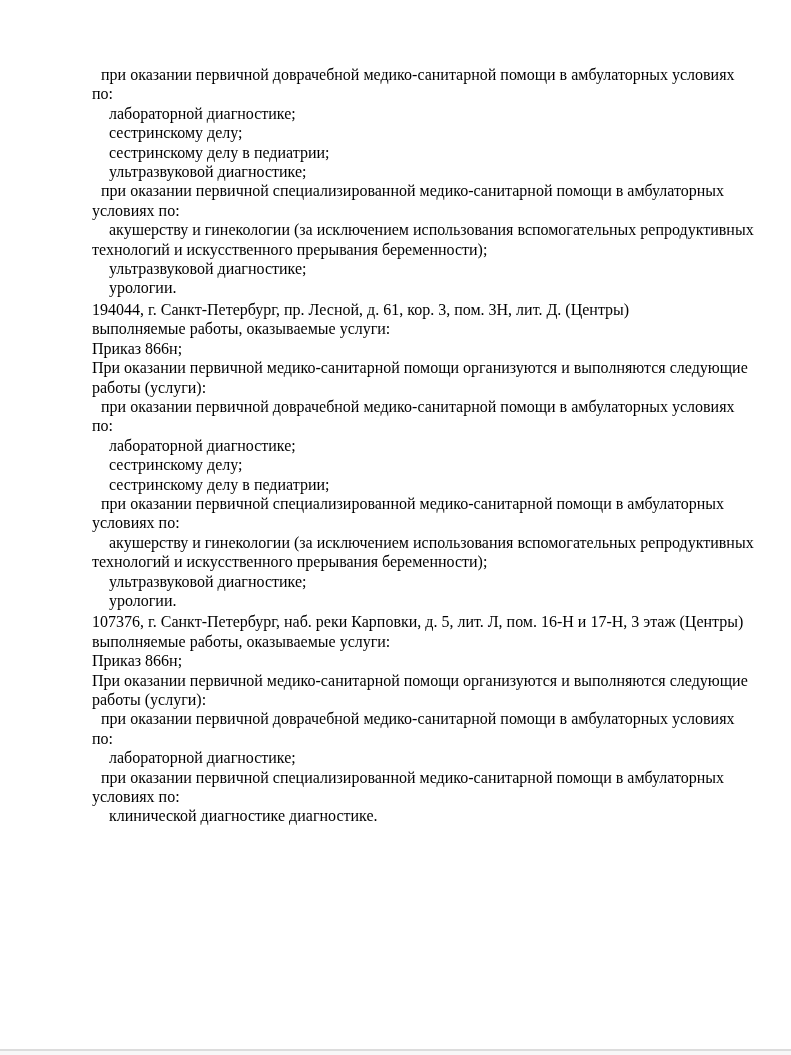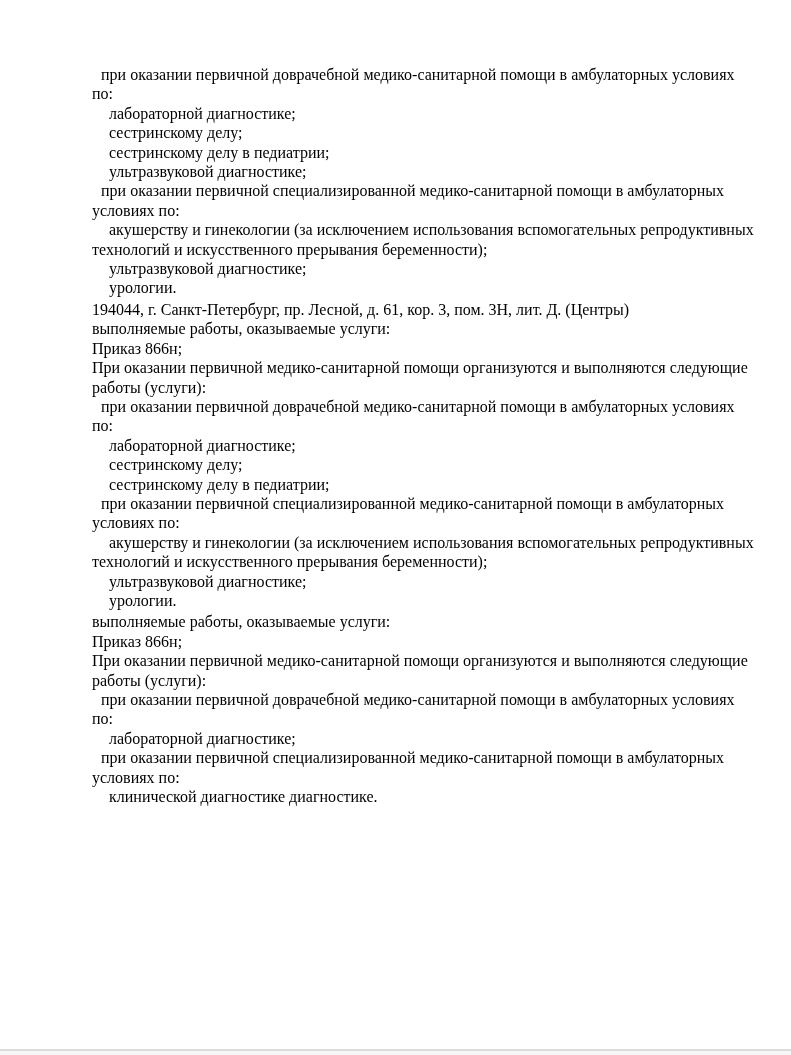--- a/index.html
+++ b/index.html
@@ -74,20 +74,21 @@
     <div class="ln" data-indent="2">сестринскому делу в педиатрии;</div>
     <div class="ln" data-indent="1">при оказании первичной специализированной медико-санитарной помощи в амбулаторных</div>
     <div class="ln" data-indent="0">условиях по:</div>
     <div class="ln" data-indent="2">акушерству и гинекологии (за исключением использования вспомогательных репродуктивных</div>
     <div class="ln" data-indent="0">технологий и искусственного прерывания беременности);</div>
     <div class="ln" data-indent="2">ультразвуковой диагностике;</div>
     <div class="ln" data-indent="2">урологии.</div>
   </div>
 
   <div class="block">
+    <div class="ln" data-indent="0">107376, г. Санкт-Петербург, наб. реки Карповки, д. 5, лит. Л, пом. 16-Н и 17-Н, 3 этаж (Центры)</div>
     <div class="ln" data-indent="0">выполняемые работы, оказываемые услуги:</div>
     <div class="ln" data-indent="0">Приказ 866н;</div>
     <div class="ln" data-indent="0">При оказании первичной медико-санитарной помощи организуются и выполняются следующие</div>
     <div class="ln" data-indent="0">работы (услуги):</div>
     <div class="ln" data-indent="1">при оказании первичной доврачебной медико-санитарной помощи в амбулаторных условиях</div>
     <div class="ln" data-indent="0">по:</div>
     <div class="ln" data-indent="2">лабораторной диагностике;</div>
     <div class="ln" data-indent="1">при оказании первичной специализированной медико-санитарной помощи в амбулаторных</div>
     <div class="ln" data-indent="0">условиях по:</div>
     <div class="ln" data-indent="2">клинической диагностике диагностике.</div>

